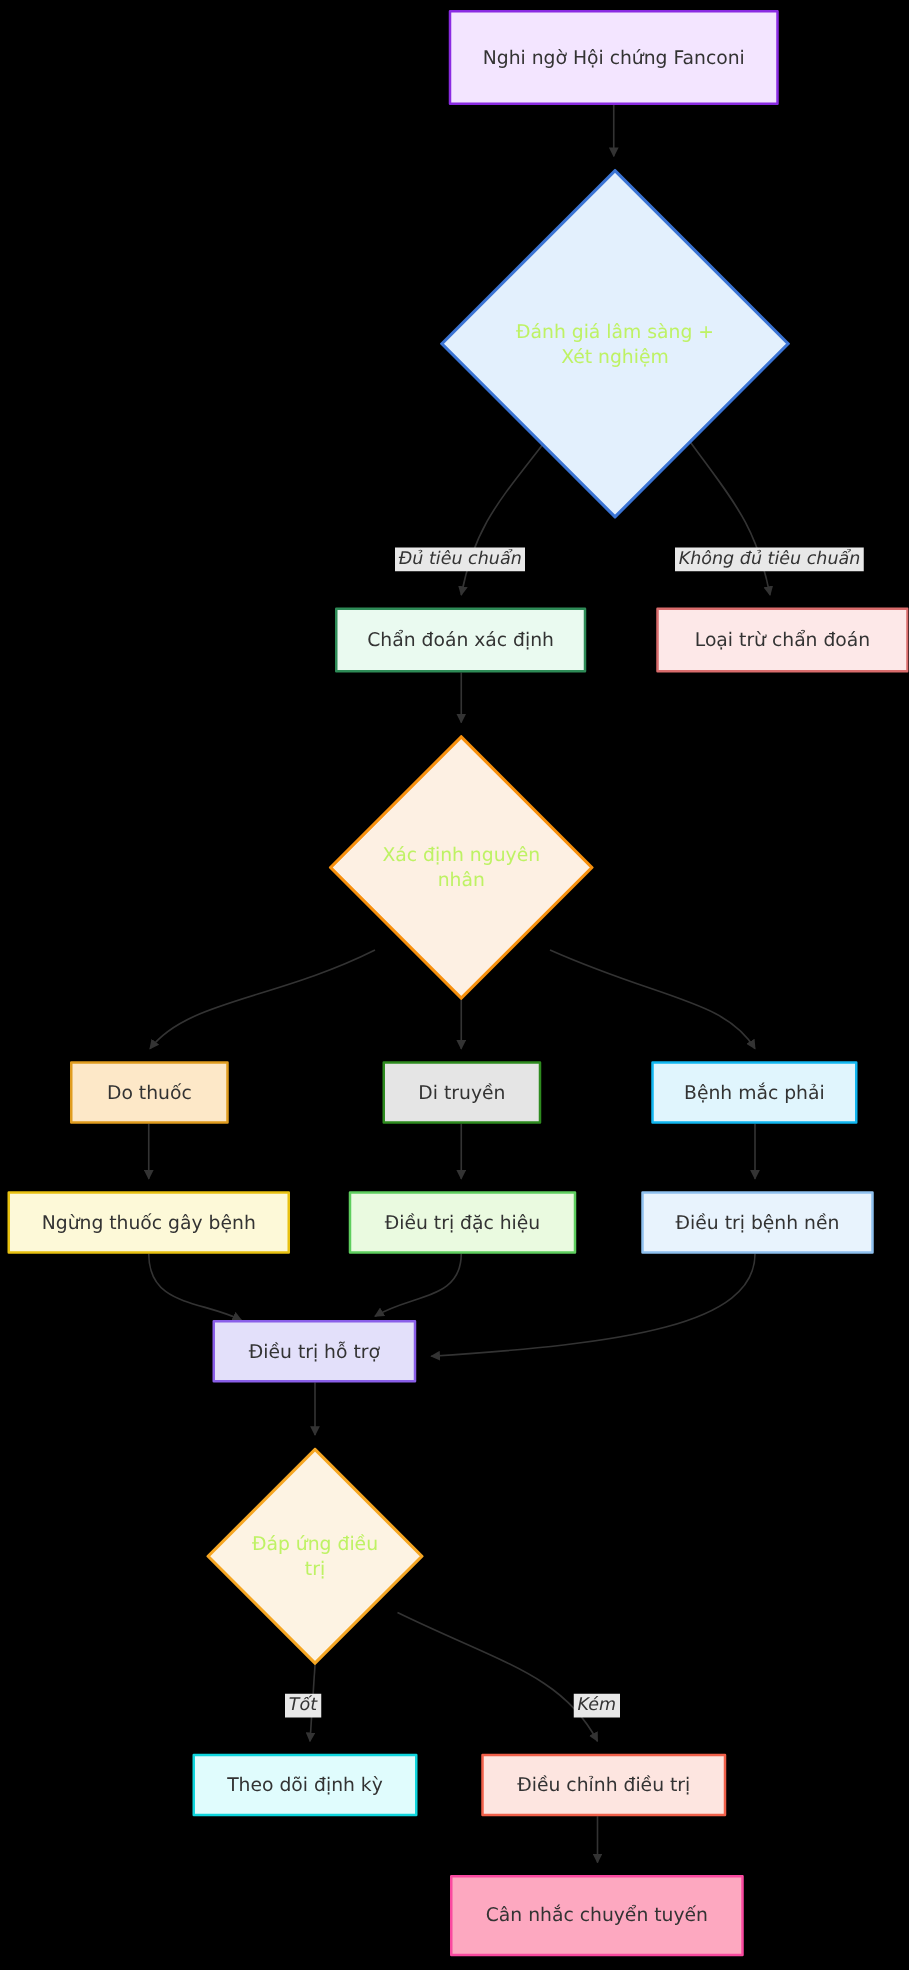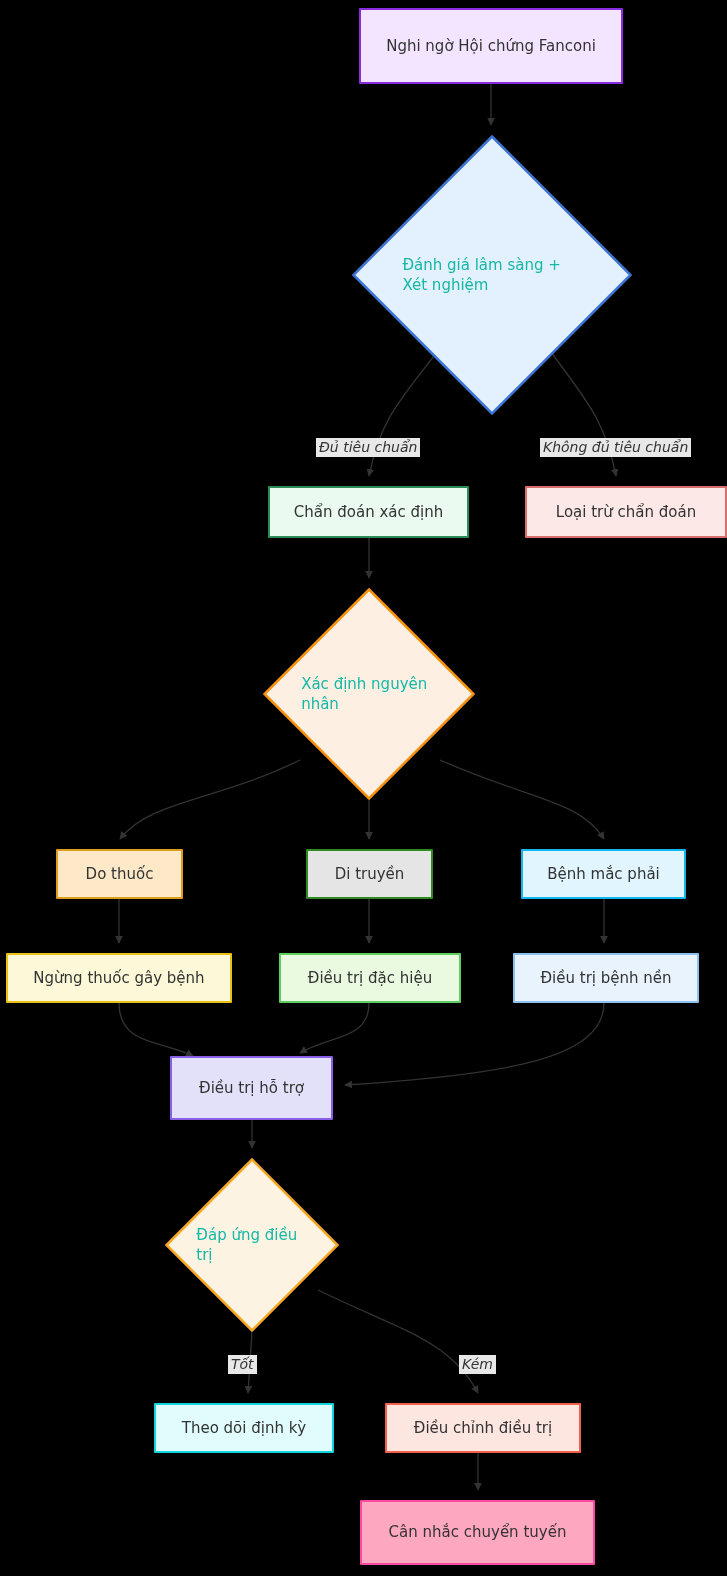--- a/index.html
+++ b/index.html
@@ -54,23 +54,24 @@
   }
   .diamond-label {
     position: absolute;
     left: 0;
     top: 0;
     width: 100%;
     height: 100%;
     display: flex;
     align-items: center;
     justify-content: center;
+    text-align: center;
     font-size: 15px;
     line-height: 1.35;
-    color: #14b8a6;
+    color: #bef264;
     padding: 0 18%;
     box-sizing: border-box;
   }
   .edge-label {
     position: absolute;
     background: #e8e8e8;
     color: #333333;
     font-size: 14px;
     line-height: 1.2;
     padding: 1px 3px;
@@ -145,21 +146,21 @@
       </div>
       <div class="node rect" style="left: 6px; top: 953px; width: 226px; height: 50px; background: rgb(253, 249, 216); border-color: rgb(232, 193, 17);">
         <span>Ngừng thuốc gây bệnh</span>
       </div>
       <div class="node rect" style="left: 279px; top: 953px; width: 182px; height: 50px; background: rgb(234, 250, 224); border-color: rgb(94, 206, 94);">
         <span>Điều trị đặc hiệu</span>
       </div>
       <div class="node rect" style="left: 513px; top: 953px; width: 186px; height: 50px; background: rgb(232, 243, 253); border-color: rgb(142, 192, 238);">
         <span>Điều trị bệnh nền</span>
       </div>
-      <div class="node rect" style="left: 170px; top: 1056px; width: 163px; height: 64px; background: rgb(227, 224, 250); border-color: rgb(138, 95, 232);">
+      <div class="node rect" style="left: 170px; top: 1056px; width: 163px; height: 50px; background: rgb(227, 224, 250); border-color: rgb(138, 95, 232);">
         <span>Điều trị hỗ trợ</span>
       </div>
       <div class="diamond-wrap" style="left: 165px; top: 1158px; width: 174px; height: 174px;">
         <svg width="174" height="174" viewBox="0 0 174 174">
           <polygon points="87,1.5 172.5,87 87,172.5 1.5,87" fill="#fdf3e3" stroke="#f5a623" stroke-width="2.5"></polygon>
         </svg>
         <div class="diamond-label">Đáp ứng điều trị</div>
       </div>
       <div class="node rect" style="left: 154px; top: 1403px; width: 180px; height: 50px; background: rgb(224, 252, 253); border-color: rgb(15, 214, 222);">
         <span>Theo dõi định kỳ</span>

